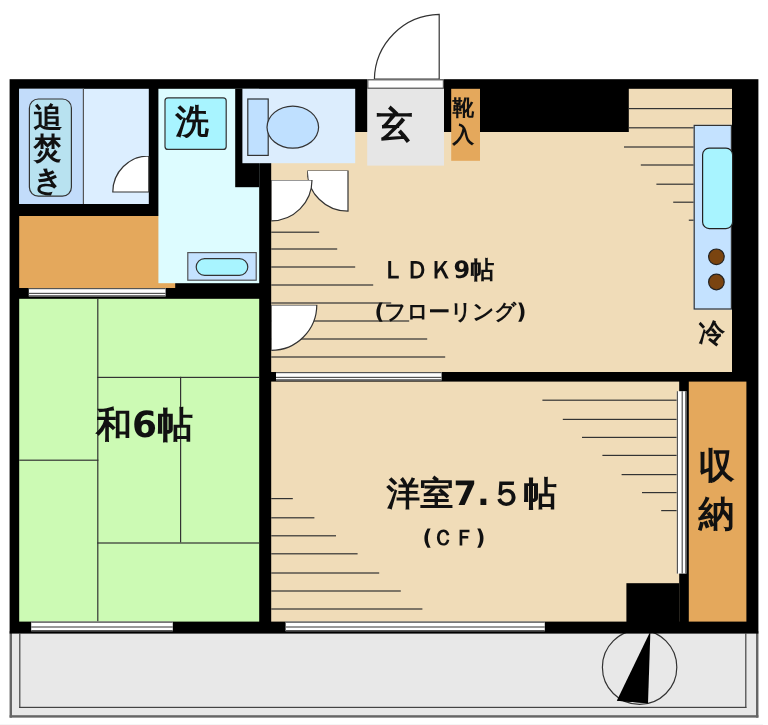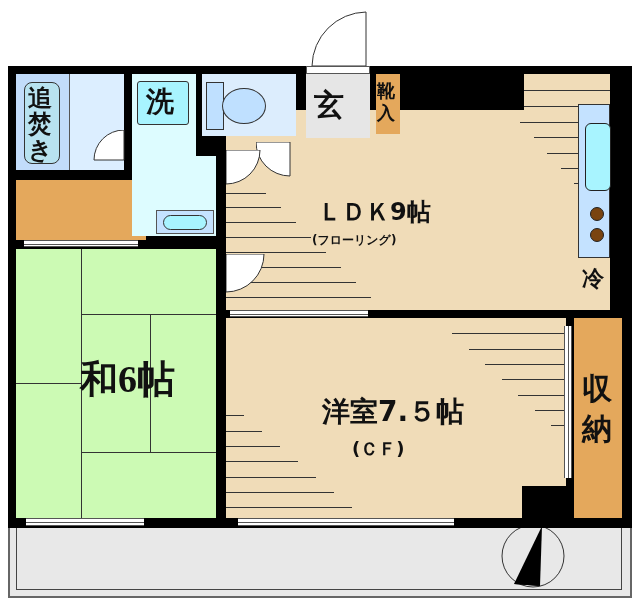--- a/index.html
+++ b/index.html
@@ -44,22 +44,22 @@
   <div class="hline" style="left:574px;top:183px;width:6px;"></div>
 
   <div class="hline" style="left:226px;top:193px;width:40px;"></div>
   <div class="hline" style="left:226px;top:207px;width:55px;"></div>
   <div class="hline" style="left:226px;top:222px;width:70px;"></div>
   <div class="hline" style="left:226px;top:237px;width:85px;"></div>
   <div class="hline" style="left:226px;top:252px;width:100px;"></div>
   <div class="hline" style="left:226px;top:267px;width:115px;"></div>
   <div class="hline" style="left:226px;top:282px;width:130px;"></div>
   <div class="hline" style="left:226px;top:297px;width:145px;"></div>
-  <div class="lbl" style="left:318px;top:200px;font-size:24px;">ＬＤＫ9帖</div>
-  <div class="lbl" style="left:312px;top:234px;font-size:12px;text-align:right;">(フローリング)</div>
+  <div class="lbl" style="left:318px;top:215px;font-size:20px;">ＬＤＫ9帖</div>
+  <div class="lbl" style="left:312px;top:252px;font-size:18px;text-align:right;">(フローリング)</div>
 
   <div class="abs" style="left:578px;top:104px;width:32px;height:154px;background:#c4e2ff;border:1px solid #333;"></div>
   <div class="abs" style="left:585px;top:123px;width:26px;height:68px;background:#a8f4ff;border:1px solid #222;border-radius:6px;"></div>
   <div class="abs" style="left:590px;top:207px;width:14px;height:14px;background:#7a4410;border:1px solid #222;border-radius:50%;"></div>
   <div class="abs" style="left:590px;top:228px;width:14px;height:14px;background:#7a4410;border:1px solid #222;border-radius:50%;"></div>
   <div class="lbl" style="left:582px;top:268px;font-size:22px;">冷</div>
 
   <div class="abs" style="left:226px;top:318px;width:340px;height:200px;background:#f0dcb8;"></div>
   <div class="abs wall" style="left:522px;top:486px;width:44px;height:34px;"></div>
   <div class="hline" style="left:452px;top:333px;width:112px;"></div>
@@ -83,21 +83,21 @@
   <div class="abs" style="left:574px;top:318px;width:48px;height:200px;background:#e4a85c;"></div>
   <div class="lbl" style="left:582px;top:374px;font-size:30px;">収</div>
   <div class="lbl" style="left:582px;top:414px;font-size:30px;">納</div>
 
   <div class="abs" style="left:16px;top:249px;width:200px;height:269px;background:#ccfab4;"></div>
   <div class="tatami-line" style="left:81px;top:249px;width:1px;height:269px;"></div>
   <div class="tatami-line" style="left:16px;top:383px;width:66px;height:1px;"></div>
   <div class="tatami-line" style="left:81px;top:314px;width:135px;height:1px;"></div>
   <div class="tatami-line" style="left:81px;top:452px;width:135px;height:1px;"></div>
   <div class="tatami-line" style="left:150px;top:314px;width:1px;height:138px;"></div>
-  <div class="lbl" style="left:80px;top:360px;font-size:38px;font-family:Liberation Serif, serif;">和6帖</div>
+  <div class="lbl" style="left:80px;top:340px;font-size:30px;">和6帖</div>
 
   <div class="abs" style="left:16px;top:180px;width:130px;height:60px;background:#e4a85c;"></div>
   <div class="win" style="left:24px;top:240px;width:114px;height:7px;"></div>
 
   <div class="abs" style="left:16px;top:74px;width:108px;height:96px;background:#dceeff;"></div>
   <div class="abs" style="left:16px;top:74px;width:54px;height:96px;background:#c2dcfa;border-right:1px solid #555;"></div>
   <div class="abs" style="left:24px;top:82px;width:36px;height:82px;background:#b8e2f0;border:1px solid #333;border-radius:8px;"></div>
   <div class="lbl" style="left:28px;top:86px;font-size:24px;">追</div>
   <div class="lbl" style="left:28px;top:112px;font-size:24px;">焚</div>
   <div class="lbl" style="left:28px;top:138px;font-size:24px;">き</div>

